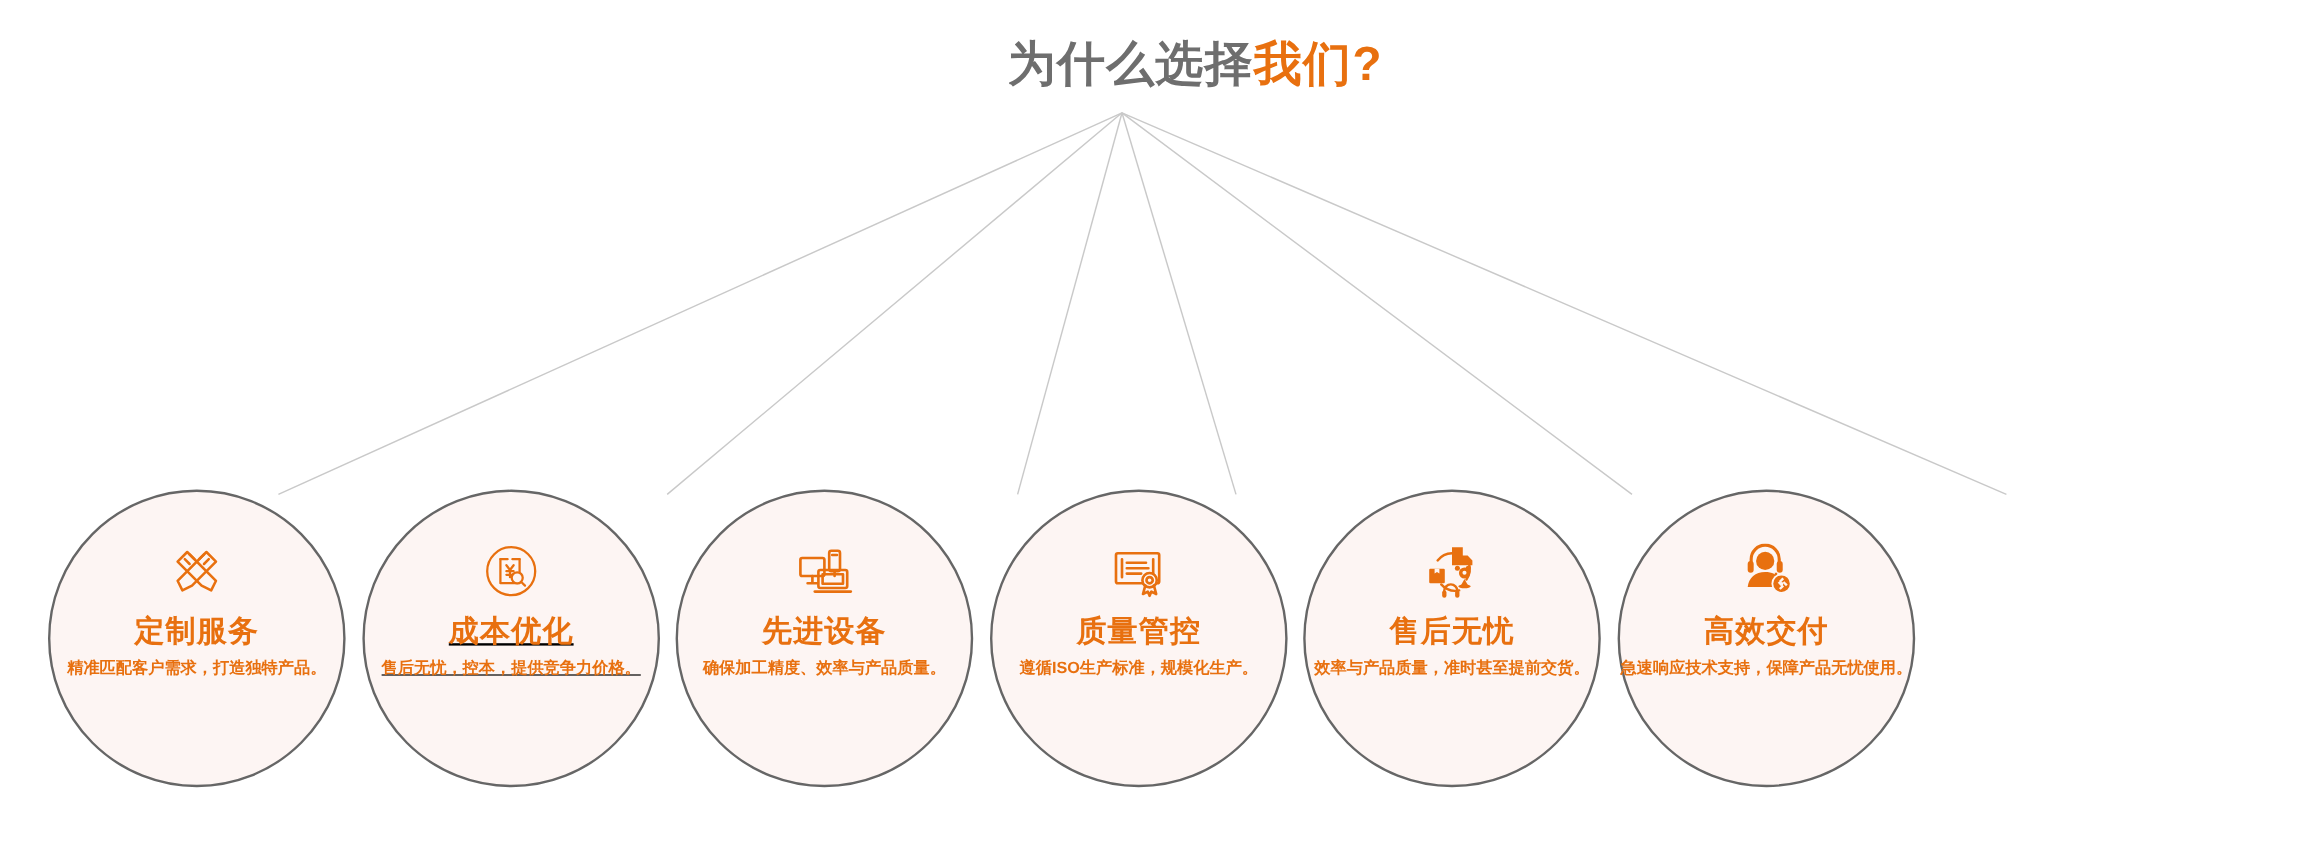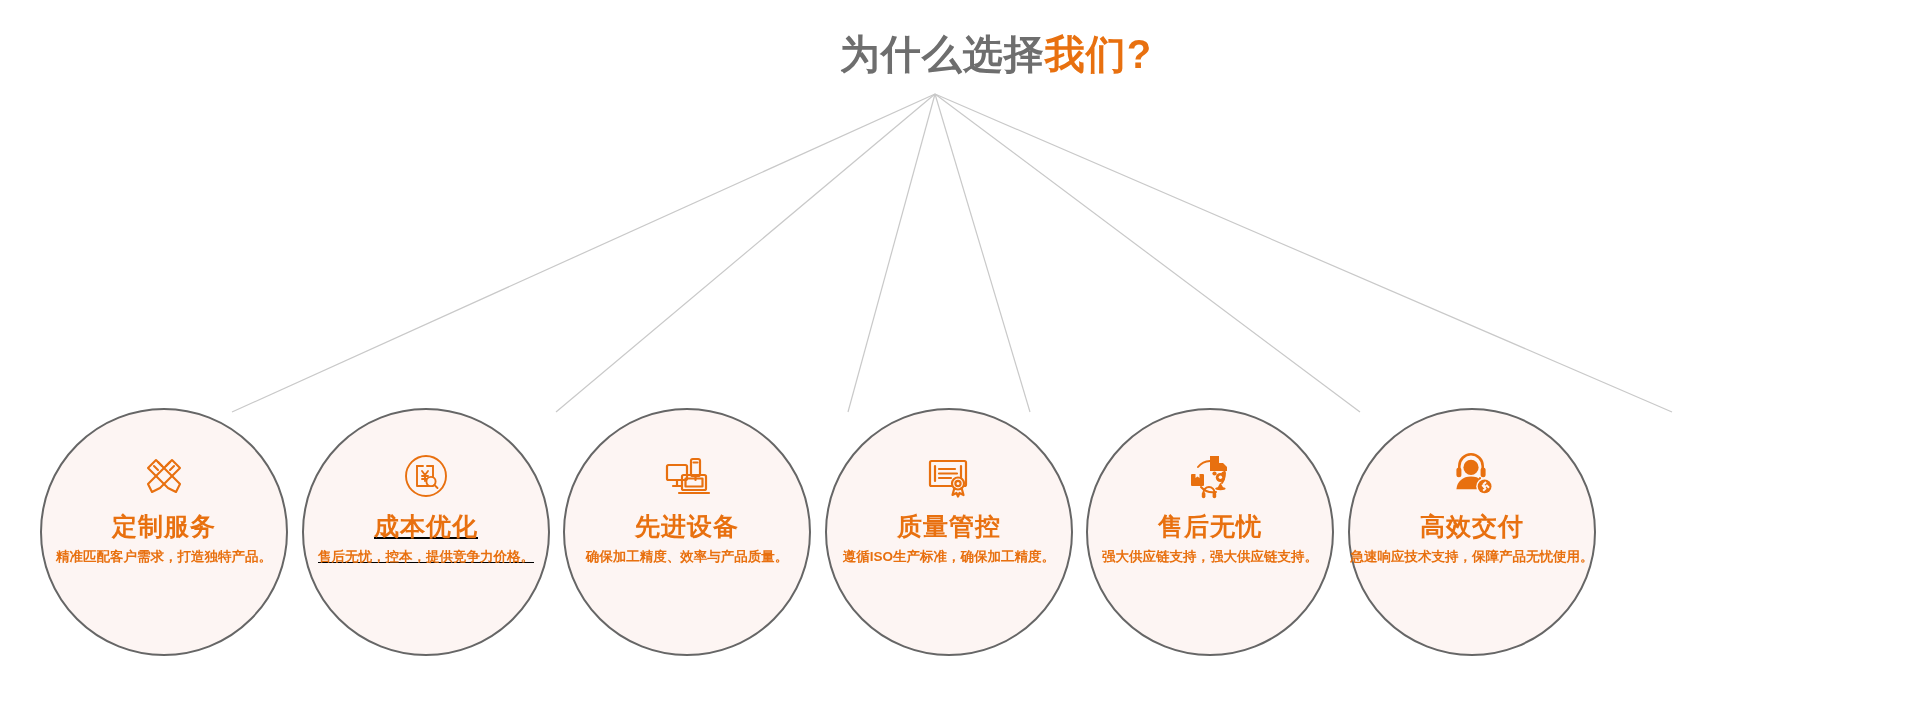--- a/index.html
+++ b/index.html
@@ -189,21 +189,21 @@
         <svg width="48" height="44" viewBox="0 0 48 44" fill="none" stroke="#e8700f" stroke-width="2.2" stroke-linecap="round" stroke-linejoin="round">
           <rect x="5" y="7" width="36" height="25" rx="1.5"></rect>
           <path d="M10 12 L10 27 M36 12 L36 27"></path>
           <path d="M14 15 H30 M14 19.5 H32 M14 24 H26"></path>
           <circle cx="33" cy="29.5" r="6" fill="#fdf5f3"></circle>
           <circle cx="33" cy="29.5" r="2.6"></circle>
           <path d="M29.4 34 L27.5 41 L31.5 39 L33 42.5 L34.5 39 L38.5 41 L36.6 34"></path>
         </svg>
       </div>
       <div class="f-title">质量管控</div>
-      <div class="f-desc">遵循ISO生产标准，确保加工精度。</div>
+      <div class="f-desc">遵循ISO生产标准，规模化生产。</div>
     </div>
 
     <div class="feature f5">
       <div class="icon-wrap">
         <svg width="52" height="50" viewBox="0 0 52 50" fill="none" stroke="#e8700f" stroke-width="2">
           <path d="M14 16 A16 16 0 0 1 26 10" stroke-linecap="round"></path>
           <path d="M40 18 A16 16 0 0 1 38 32" stroke-linecap="round"></path>
           <path d="M32 41 A16 16 0 0 1 17 36" stroke-linecap="round"></path>
           <g fill="#e8700f" stroke="none">
             <path d="M26 5 h9 v7 h4 l4 4 v4 h-17 z"></path>
@@ -221,21 +221,21 @@
             <circle cx="36.4" cy="26.3" r="1.7" fill="#fdf5f3"></circle>
           </g>
           <g fill="none" stroke="#e8700f" stroke-width="2" stroke-linecap="round">
             <path d="M19.5 41.5 a5.5 5.5 0 0 1 11 0"></path>
             <rect x="17.8" y="41" width="3.6" height="6.2" rx="1.8" fill="#e8700f" stroke="none"></rect>
             <rect x="28.6" y="41" width="3.6" height="6.2" rx="1.8" fill="#e8700f" stroke="none"></rect>
           </g>
         </svg>
       </div>
       <div class="f-title">售后无忧</div>
-      <div class="f-desc">强大供应链支持，强大供应链支持。</div>
+      <div class="f-desc">效率与产品质量，准时甚至提前交货。</div>
     </div>
 
     <div class="feature f6">
       <div class="icon-wrap">
         <svg width="48" height="46" viewBox="0 0 48 46" fill="#e8700f" stroke="none">
           <path d="M10 13 a13 13 0 0 1 26 0 v3 h-2.6 v-3 a10.4 10.4 0 0 0 -20.8 0 v3 H10 z"></path>
           <rect x="8.4" y="14.6" width="5" height="9.6" rx="2.5"></rect>
           <rect x="32.6" y="14.6" width="5" height="9.6" rx="2.5"></rect>
           <path d="M33 24.2 v2.4 a3 3 0 0 1 -3 3 h-3.2 v-2.2 H30 a1 1 0 0 0 1 -1 v-2.2 z"></path>
           <circle cx="23" cy="14.4" r="7.6"></circle>

